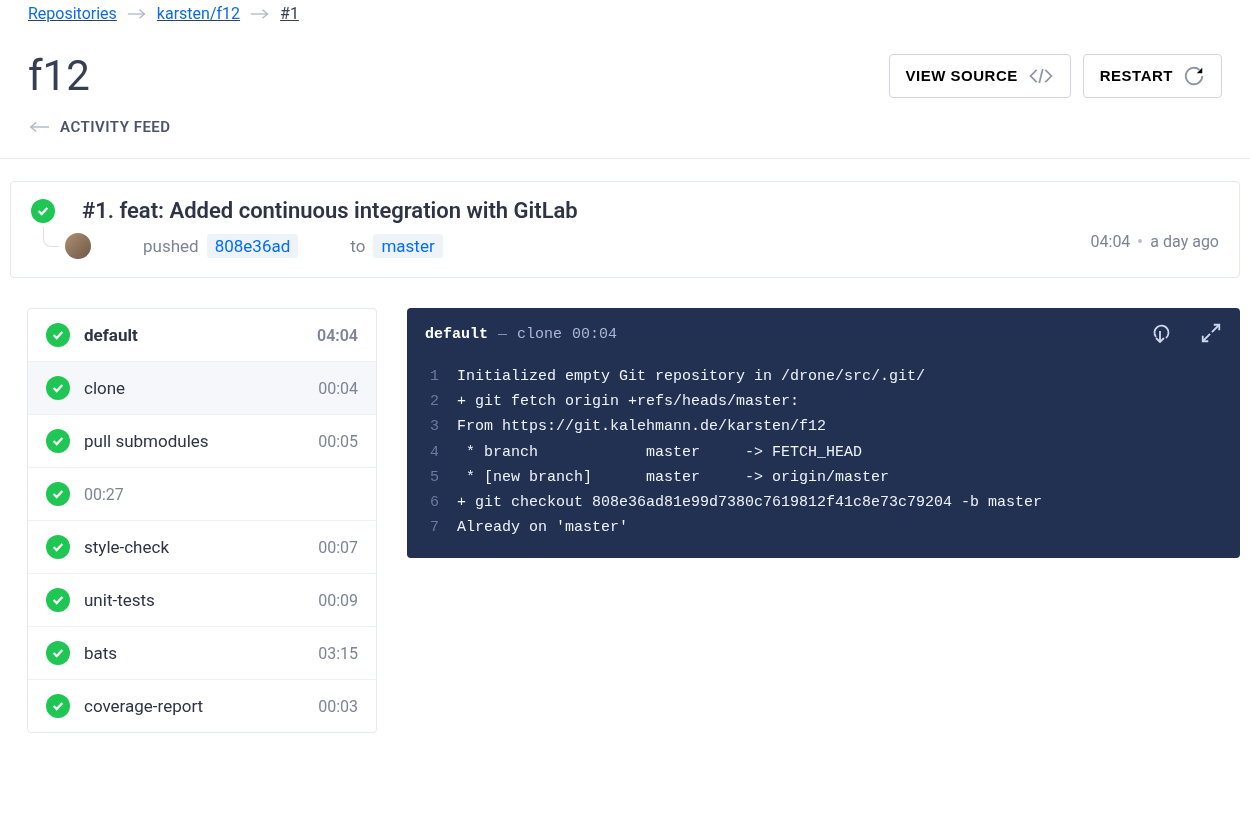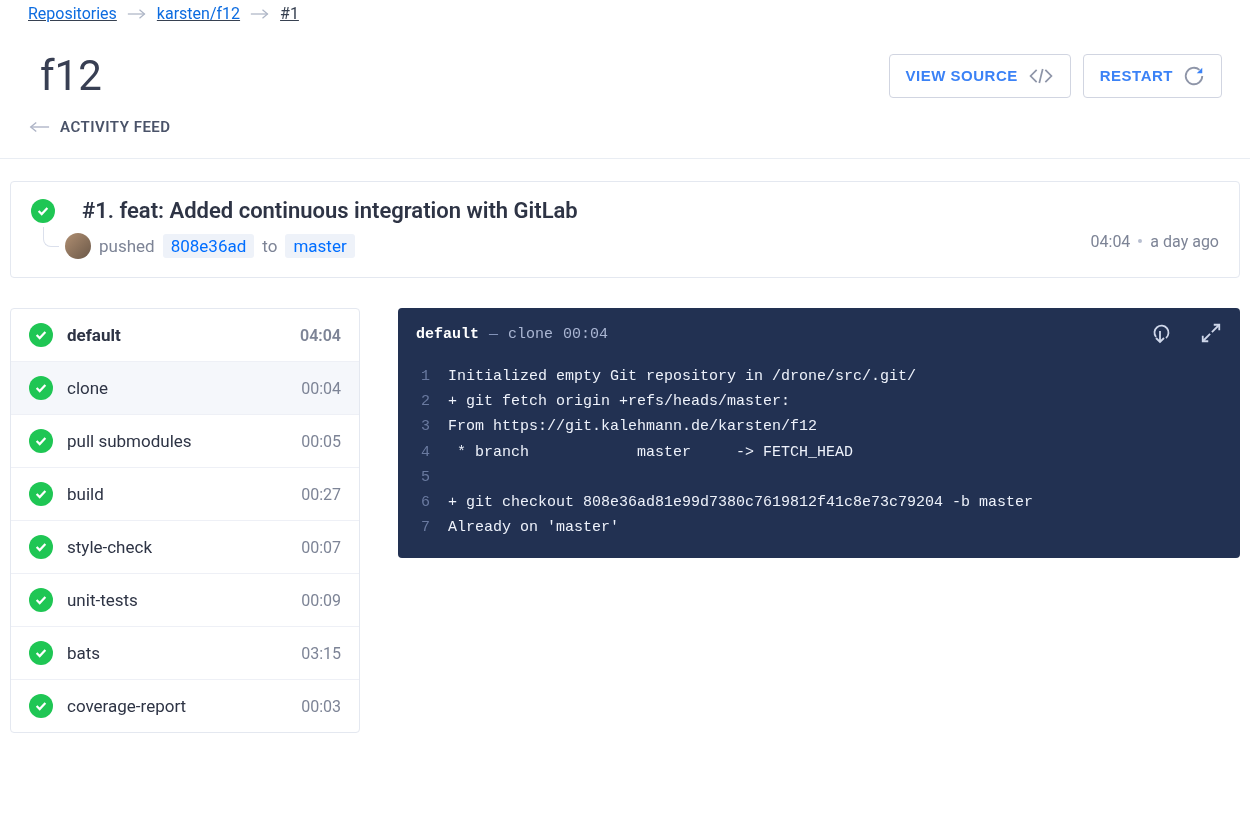--- a/index.html
+++ b/index.html
@@ -23,37 +23,36 @@
 .breadcrumbs .link { color: #0d6ce0; }
 .breadcrumbs .current { color: #374151; }
 .bc-arrow { color: #adb5c6; display: inline-flex; }
 
 
 .header {
   display: flex;
   align-items: center;
   justify-content: space-between;
   padding: 28px 28px 18px;
-  margin-left: 12px;
 }
 .title {
   font-size: 42px;
   font-weight: 400;
   color: #383f53;
 }
 .header-buttons { display: flex; gap: 12px; }
 .btn {
   display: inline-flex;
   align-items: center;
   gap: 10px;
   padding: 10px 16px;
   border: 1px solid #d1d5e1;
   border-radius: 4px;
   background: #fff;
-  color: #3b82f6;
+  color: #000000;
   font-size: 15px;
   letter-spacing: 0.5px;
   font-weight: 600;
   cursor: pointer;
 }
 .btn svg { stroke: #8e95a8; }
 
 
 .activity-feed {
   display: flex; align-items: center; gap: 10px;
@@ -70,29 +69,29 @@
   padding: 16px 20px 18px;
   background: #fff;
 }
 .summary-top { display: flex; align-items: center; gap: 27px; }
 .summary-title { font-size: 22px; font-weight: 600; color: #2e3445; }
 .summary-sub {
   display: flex; align-items: center; gap: 8px;
   margin-left: 34px; margin-top: 10px;
 }
 .avatar { width: 26px; height: 26px; border-radius: 50%; background: linear-gradient(135deg,#b08f72,#6b5848); display:inline-block; }
-.muted { color: #7d8496; font-size: 17px; }
+.muted { color: #7d8496; font-size: 17px; margin-left: 44px; }
 .chip { background: #eef2f9; color: #006eff; padding: 2px 8px; border-radius: 3px; font-size: 17px; }
 .summary-right { margin-left: auto; display: flex; align-items: center; gap: 8px; color: #7d8496; font-size: 16px; }
 .dot { width:4px; height:4px; border-radius:50%; background:#b8bfd0; display:inline-block; }
 .summary-row2 { display:flex; align-items:center; }
 .thread-line { width: 16px; height: 20px; border-left: 1px solid #dbe0ec; border-bottom: 1px solid #dbe0ec; border-bottom-left-radius: 8px; margin-left: 12px; margin-right: 6px; margin-top:-4px; margin-bottom:4px;}
 
 
-.grid { display: flex; gap: 38px; padding: 30px 10px 10px; }
+.grid { display: flex; gap: 30px; padding: 30px 10px 10px; margin-left: 17px; }
 .steps-panel {
   width: 350px; border: 1px solid #e4e8f0; border-radius: 4px; background: #fff;
 }
 .step-row {
   display: flex; align-items: center; gap: 14px;
   padding: 14px 18px; border-bottom: 1px solid #eef0f6; cursor: pointer;
 }
 .step-row:last-child { border-bottom: 0; }
 .step-row.header-row { font-weight: 600; }
 .step-row.selected { background: #f5f7fb; }
@@ -232,21 +231,20 @@
         </span>
         <span class="step-name">pull submodules</span>
         <span class="step-time">00:05</span>
       </div>
       <div class="step-row">
         <span class="status-icon status-success">
           <svg width="14" height="14" viewBox="0 0 16 16" fill="none" stroke-width="2.5">
             <polyline points="3 8 6.5 11.5 13 4.5"></polyline>
           </svg>
         </span>
-        <span class="step-name">build</span>
         <span class="step-time">00:27</span>
       </div>
       <div class="step-row">
         <span class="status-icon status-success">
           <svg width="14" height="14" viewBox="0 0 16 16" fill="none" stroke-width="2.5">
             <polyline points="3 8 6.5 11.5 13 4.5"></polyline>
           </svg>
         </span>
         <span class="step-name">style-check</span>
         <span class="step-time">00:07</span>
@@ -312,20 +310,21 @@
         <div class="log-line">
           <span class="lineno">3</span>
           <span class="log-text">From https://git.kalehmann.de/karsten/f12</span>
         </div>
         <div class="log-line">
           <span class="lineno">4</span>
           <span class="log-text"> * branch            master     -&gt; FETCH_HEAD</span>
         </div>
         <div class="log-line">
           <span class="lineno">5</span>
+          <span class="log-text"> * [new branch]      master     -&gt; origin/master</span>
         </div>
         <div class="log-line">
           <span class="lineno">6</span>
           <span class="log-text">+ git checkout 808e36ad81e99d7380c7619812f41c8e73c79204 -b master</span>
         </div>
         <div class="log-line">
           <span class="lineno">7</span>
           <span class="log-text">Already on 'master'</span>
         </div>
       </div>

